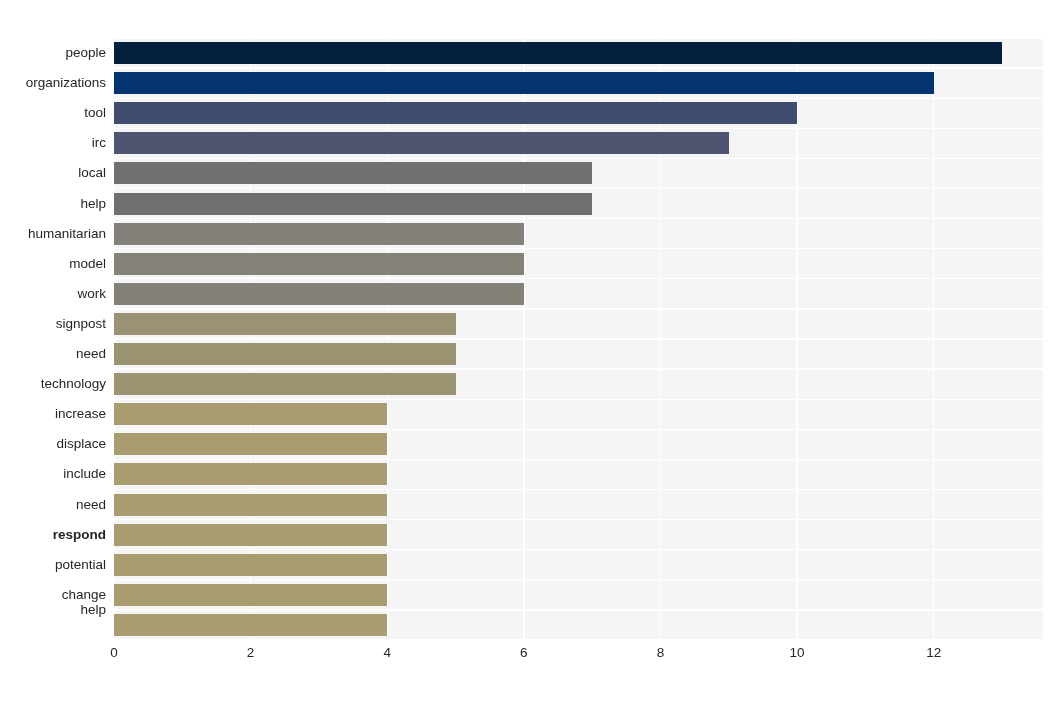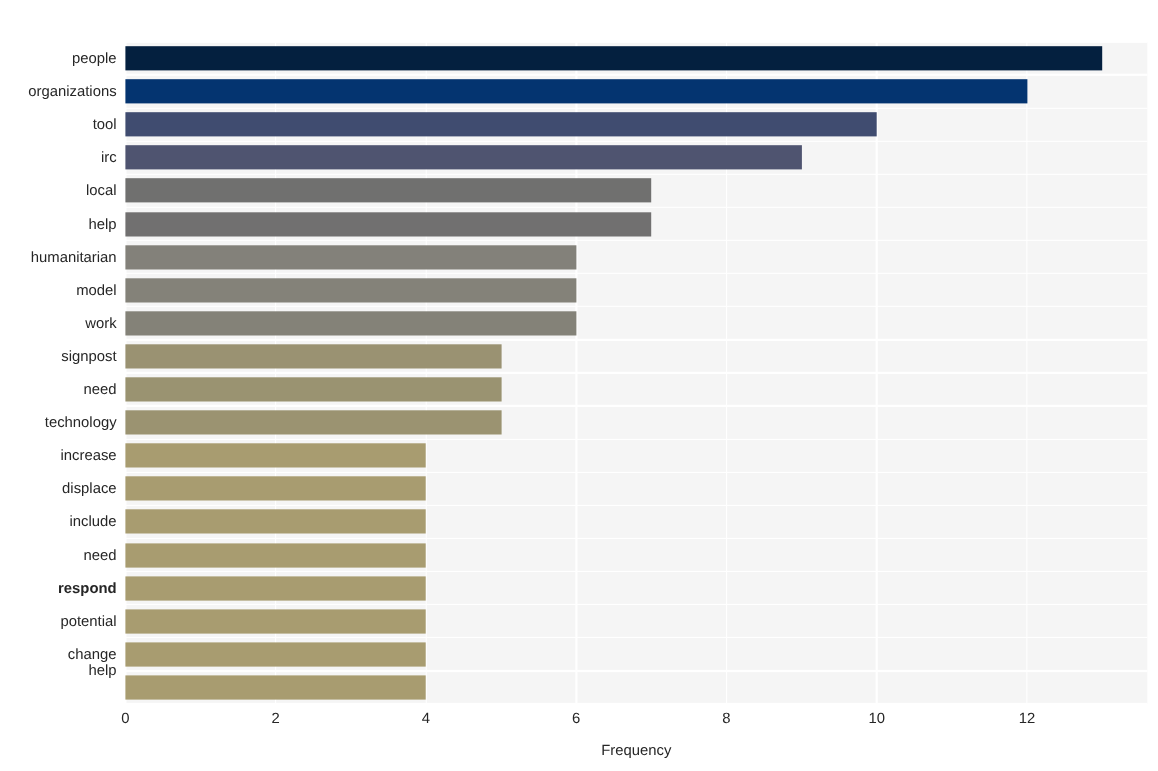--- a/index.html
+++ b/index.html
@@ -188,15 +188,14 @@
   <div id="xlabels">
       <div class="xtick-label" style="left: 114px;">0</div>
       <div class="xtick-label" style="left: 250.618px;">2</div>
       <div class="xtick-label" style="left: 387.235px;">4</div>
       <div class="xtick-label" style="left: 523.853px;">6</div>
       <div class="xtick-label" style="left: 660.471px;">8</div>
       <div class="xtick-label" style="left: 797.088px;">10</div>
       <div class="xtick-label" style="left: 933.706px;">12</div>
     </div>
 
-  <div id="xaxis-title">Frequency</div>
 
 </div>
 
 </body></html>

